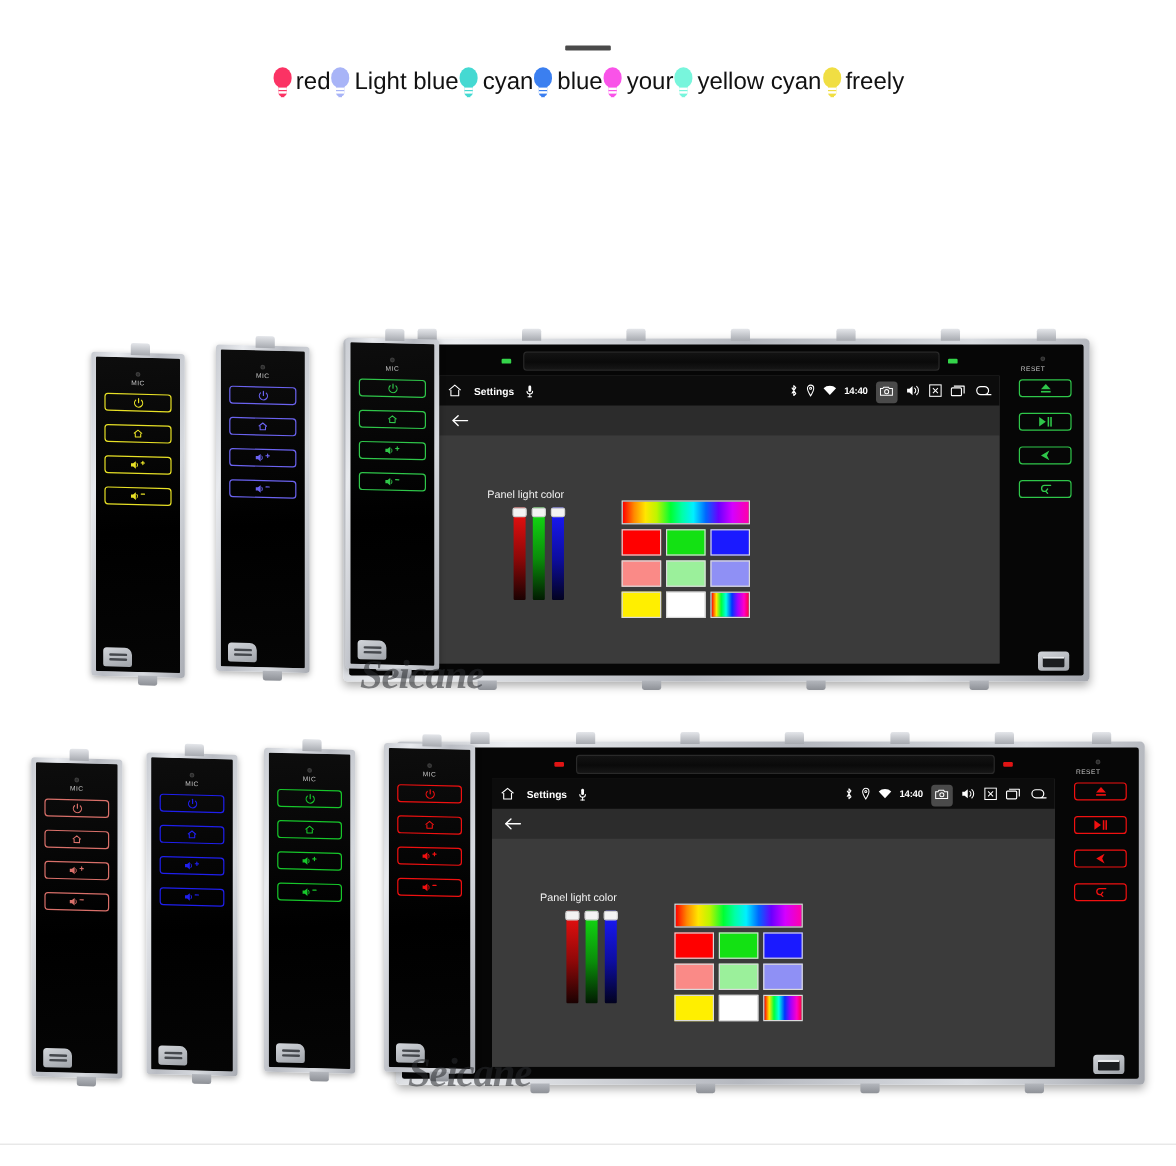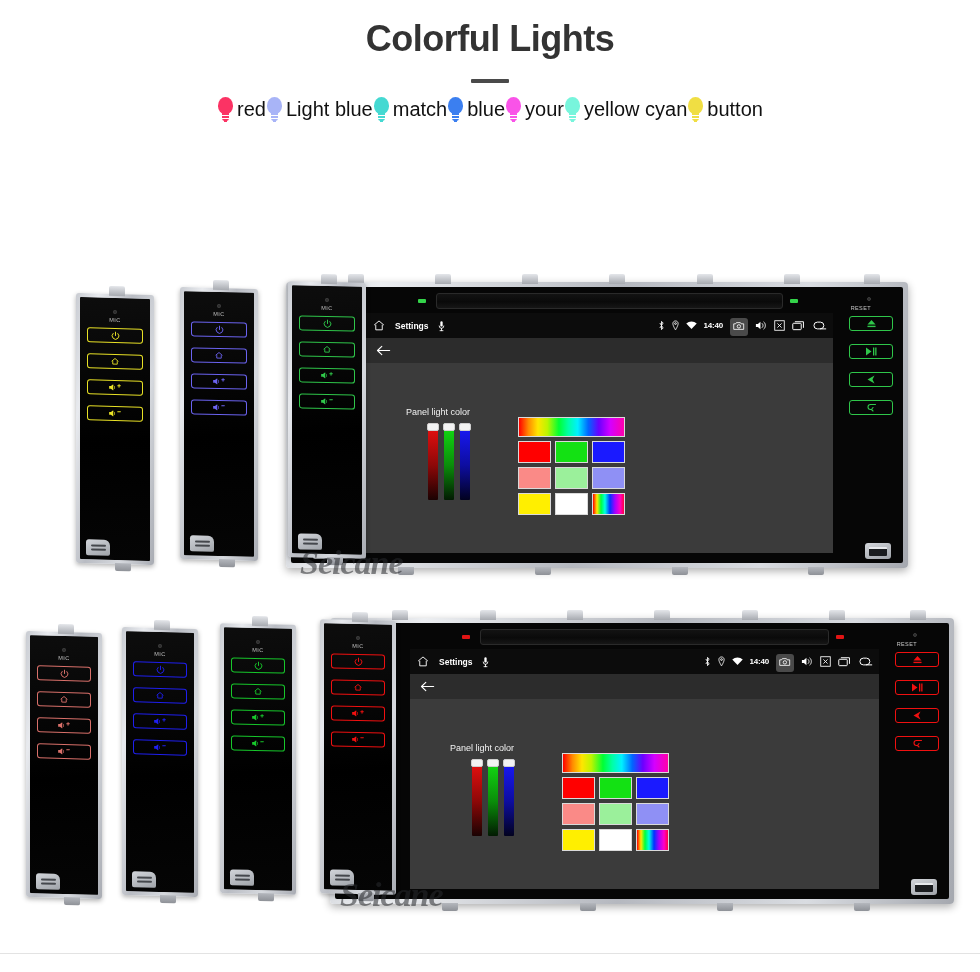--- a/index.html
+++ b/index.html
@@ -188,21 +188,20 @@
   .bottom-rule {
     position:absolute; left:0; bottom:18px; width:980px; height:1px; background:#e3e3e3;
   }
 </style>
 </head>
 <body>
 
 <div class="page">
 
   <div class="header">
-    <div class="title">Colorful Lights</div>
     <div class="divider"></div>
   </div>
 
   <div class="legend" id="legend">
       <div class="legend-item">
         <span class="bulb">
           <span class="glass" style="background:#fb3364"></span>
           <span class="base" style="background:#fb3364"></span>
           <span class="tip" style="background:#fb3364"></span>
         </span>
@@ -215,21 +214,21 @@
           <span class="tip" style="background:#a8b4f7"></span>
         </span>
         <span class="legend-label">Light blue</span>
       </div>
       <div class="legend-item">
         <span class="bulb">
           <span class="glass" style="background:#45d9d2"></span>
           <span class="base" style="background:#45d9d2"></span>
           <span class="tip" style="background:#45d9d2"></span>
         </span>
-        <span class="legend-label">match</span>
+        <span class="legend-label">cyan</span>
       </div>
       <div class="legend-item">
         <span class="bulb">
           <span class="glass" style="background:#3b7ff0"></span>
           <span class="base" style="background:#3b7ff0"></span>
           <span class="tip" style="background:#3b7ff0"></span>
         </span>
         <span class="legend-label">blue</span>
       </div>
       <div class="legend-item">
@@ -247,21 +246,21 @@
           <span class="tip" style="background:#78f5dc"></span>
         </span>
         <span class="legend-label">yellow cyan</span>
       </div>
       <div class="legend-item">
         <span class="bulb">
           <span class="glass" style="background:#f0de43"></span>
           <span class="base" style="background:#f0de43"></span>
           <span class="tip" style="background:#f0de43"></span>
         </span>
-        <span class="legend-label">button</span>
+        <span class="legend-label">freely</span>
       </div>
     </div>
 
   <div class="device-row" id="device-row-top">
       <div class="head-unit" style="left: 286px; top: 10px; width: 622px; height: 286px; z-index: 2;">
         <div class="clip" style="left: 62.2px;"></div>
         <div class="clip" style="left: 149.28px;"></div>
         <div class="clip" style="left: 236.36px;"></div>
         <div class="clip" style="left: 323.44px;"></div>
         <div class="clip" style="left: 410.52px;"></div>

